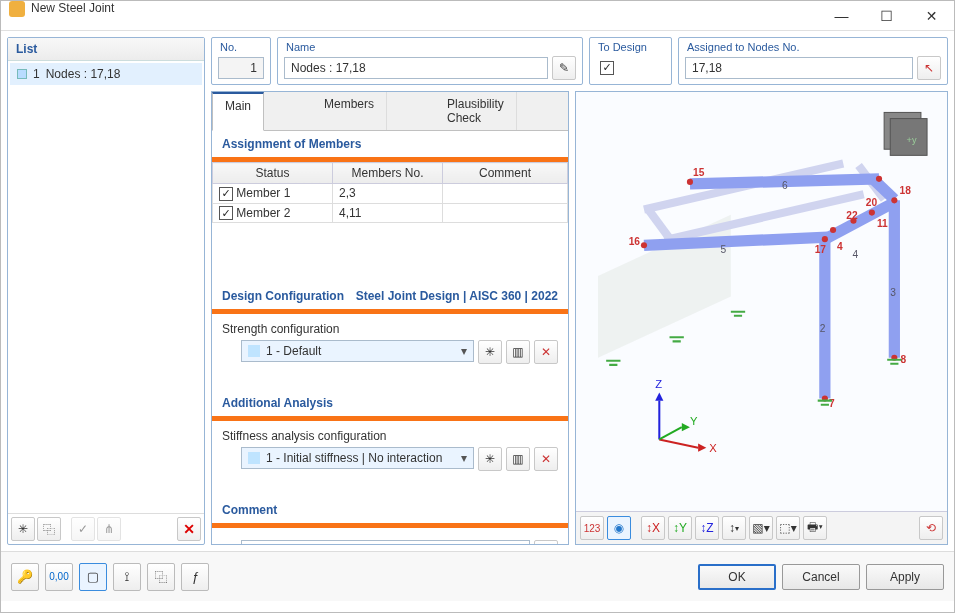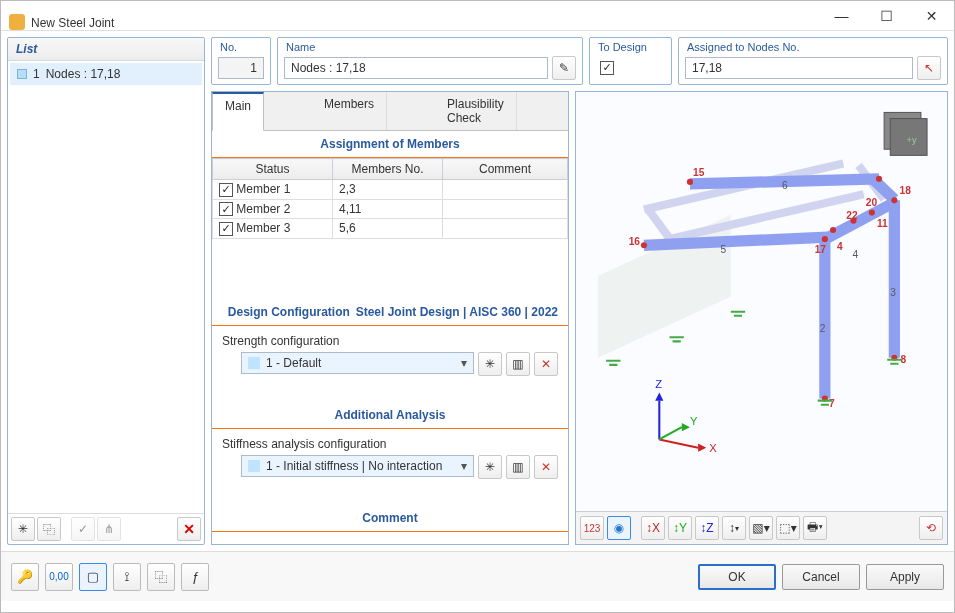--- a/index.html
+++ b/index.html
@@ -1,27 +1,27 @@
 <!DOCTYPE html>
 <html><head>
 <meta charset="utf-8">
 <style>
 * { box-sizing: border-box; margin: 0; padding: 0; }
 body { font-family: "Segoe UI", Tahoma, sans-serif; font-size: 12px; background: #fff; color: #333; width: 955px; height: 613px; overflow: hidden; border: 1px solid #bbb; }
-.titlebar { height: 30px; display: flex; align-items: flex-end; padding: 0 0 0 8px; background: #fff; border-bottom: 1px solid #e0e0e0; }
+.titlebar { height: 30px; display: flex; align-items: flex-start; padding: 0 0 0 8px; background: #fff; border-bottom: 1px solid #e0e0e0; }
 .titlebar .icon { width: 16px; height: 16px; margin-right: 6px; background: #f0b040; border-radius: 3px; }
 .titlebar .title { flex: 1; font-size: 12px; }
 .winbtns { display: flex; }
 .winbtns div { width: 45px; height: 29px; display: flex; align-items: center; justify-content: center; font-size: 14px; color: #333; }
 
 .content { display: flex; height: 520px; padding: 6px; gap: 6px; }
 .left-panel { width: 198px; display: flex; flex-direction: column; }
 .panel { border: 1px solid #97b5d6; background: #fff; border-radius: 2px; }
 .panel-header { background: linear-gradient(#f8f8f8,#ececec); padding: 4px 8px; font-weight: 600; color: #225; border-bottom: 1px solid #cdd; font-size: 12px; }
-.panel-header.blue { color: #2a5a9e; font-style: italic; }
+.panel-header.blue { color: #2a5a9e; }
 .list-body { flex: 1; padding: 2px; background: #fff; }
 .list-item { padding: 3px 6px; display: flex; align-items: center; gap: 6px; background: #e2f0fe; border: 1px solid transparent;}
 .list-item .sq { width: 10px; height: 10px; background: #b8dcff; border: 1px solid #7bb; }
 .list-toolbar { display: flex; gap: 2px; padding: 3px; border-top: 1px solid #ddd; align-items: center;}
 .iconbtn { width: 24px; height: 24px; border: 1px solid #c8c8c8; background: linear-gradient(#fff,#eee); display: flex; align-items: center; justify-content: center; font-size: 12px; border-radius: 2px;}
 .iconbtn.red { color: #d00; font-weight: bold; font-size: 14px;}
 .spacer { flex: 1; }
 
 .right-panel { flex: 1; display: flex; flex-direction: column; gap: 6px; }
 .top-row { display: flex; gap: 6px; height: 48px; }
@@ -36,21 +36,21 @@
 .nodes-box { width: 270px; }
 .chk { width: 14px; height: 14px; border: 1px solid #555; display: inline-flex; align-items: center; justify-content: center; background: #fff; }
 .chk.on::after { content: "✓"; font-size: 11px; color: #222; }
 
 .main-row { display: flex; gap: 6px; flex: 1; min-height: 0;}
 .tabs-col { width: 358px; display: flex; flex-direction: column; border: 1px solid #97b5d6; }
 .tabbar { display: flex; background: #f0f0f0; border-bottom: 1px solid #c0c0c0; gap: 48px; }
 .tab { padding: 5px 12px; font-size: 12px; color: #333; border-right: 1px solid #ddd;}
 .tab.active { background: #fff; border-top: 2px solid #2a5a9e; margin-bottom: -1px; border-bottom: 1px solid #fff; border-left:1px solid #c0c0c0; border-right:1px solid #c0c0c0;}
 .tab-body { flex: 1; overflow: auto; padding: 0;}
-.section-title { padding: 6px 10px; color: #2a5a9e; font-weight: 600; font-size: 12px; border-bottom: 1px solid #f97316; text-align: center;}
+.section-title { padding: 6px 10px; color: #2a5a9e; font-weight: 600; font-size: 12px; border-bottom: 5px solid #f97316;}
 .section-pad { padding: 8px 10px; }
 .section-right { float: right; color: #2a5a9e; font-weight: 600; }
 
 table.mem { width: 100%; border-collapse: collapse; font-size: 12px; }
 table.mem th { background: linear-gradient(#f8f8f8,#ececec); border: 1px solid #ccd; padding: 3px 6px; font-weight: normal; color: #333;}
 table.mem td { border: 1px solid #ddd; padding: 2px 6px; }
 .memcol1 { width: 120px; }
 .memcol2 { width: 110px; }
 .whitespace { height: 60px; }
 
@@ -168,25 +168,20 @@
               <tr>
                 <td><span class="chk on"></span> <span>Member 1</span></td>
                 <td>2,3</td>
                 <td></td>
               </tr>
               <tr>
                 <td><span class="chk on"></span> <span>Member 2</span></td>
                 <td>4,11</td>
                 <td></td>
               </tr>
-              <tr>
-                <td><span class="chk on"></span> <span>Member 3</span></td>
-                <td>5,6</td>
-                <td></td>
-              </tr>
             </tbody>
           </table>
           <div class="whitespace"></div>
 
           <div class="section-title">
             <span>Design Configuration</span>
             <span class="section-right">Steel Joint Design | AISC 360 | 2022</span>
           </div>
           <div class="section-pad">
             <div>Strength configuration</div>

